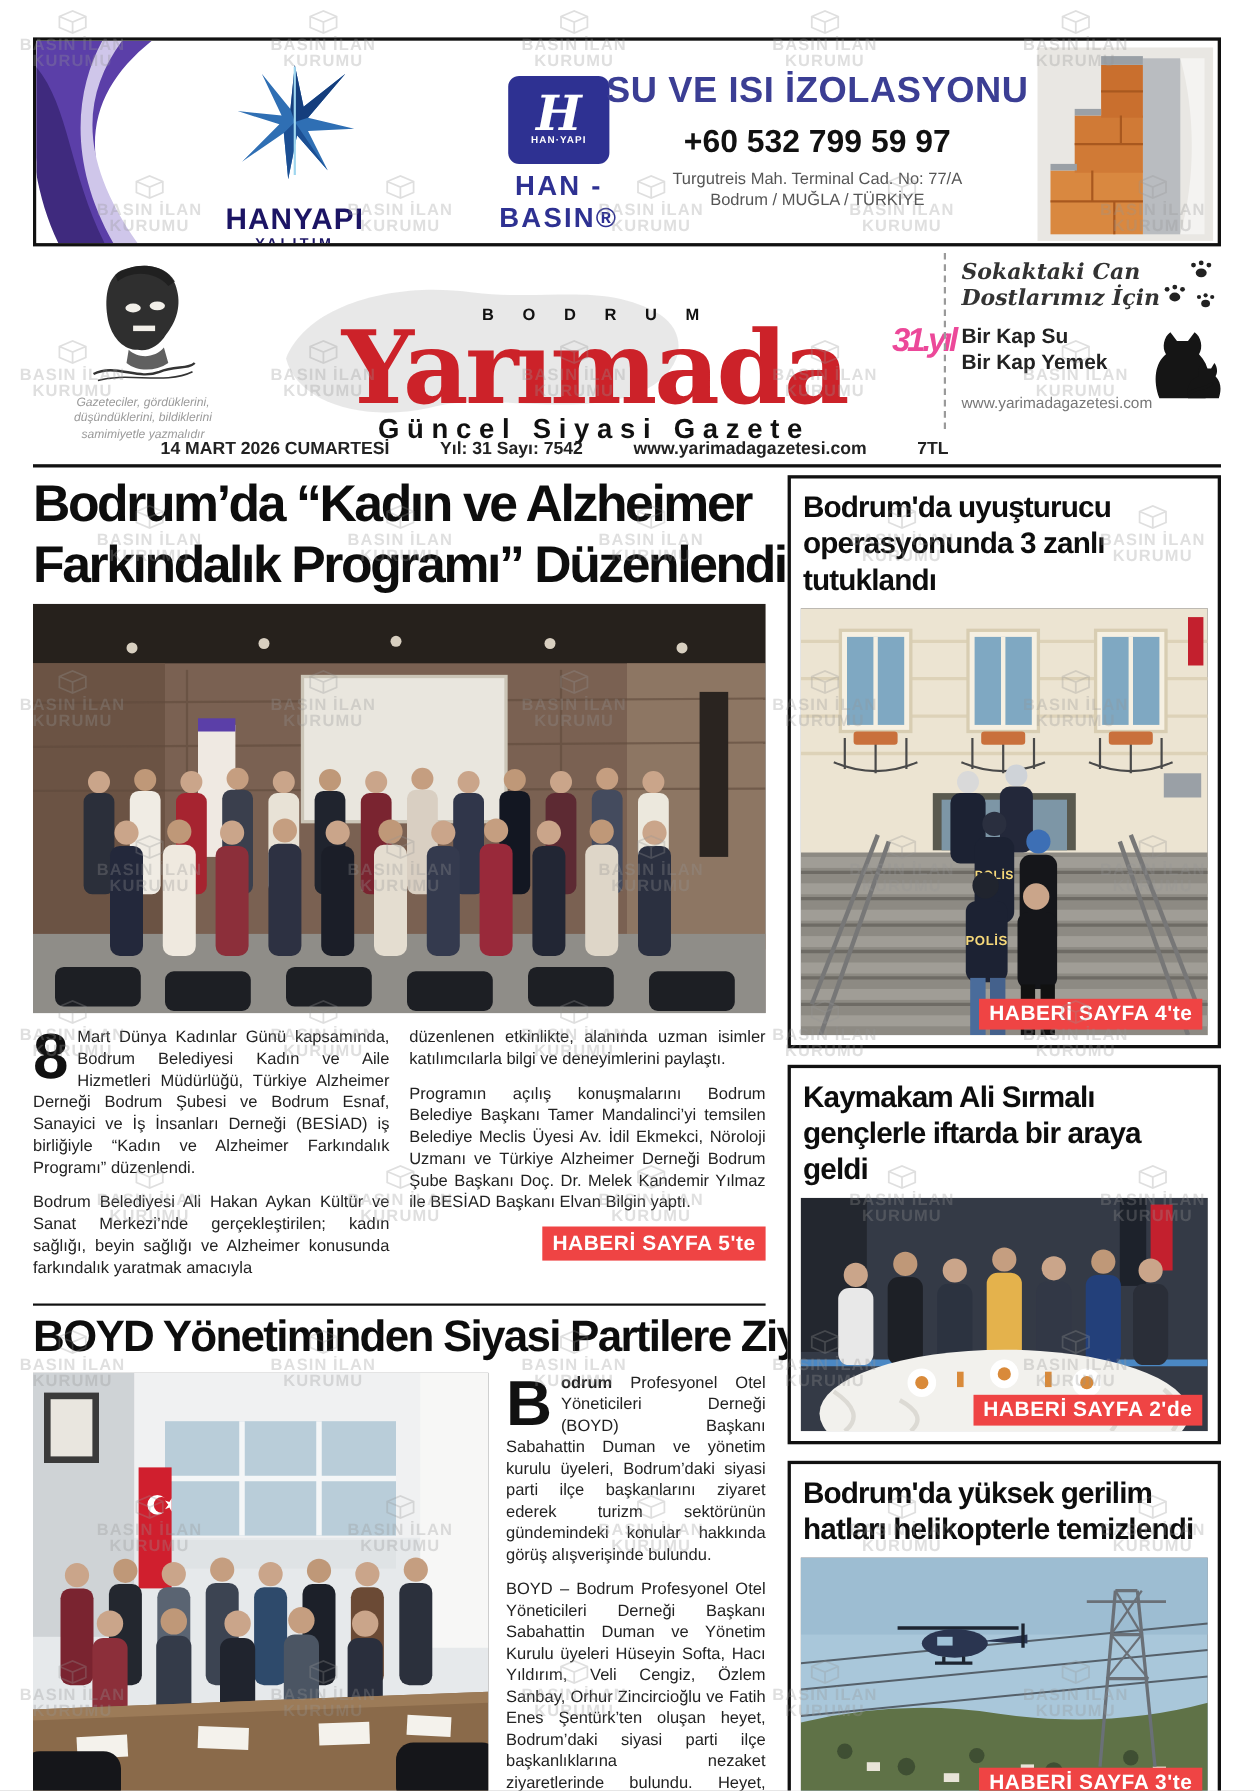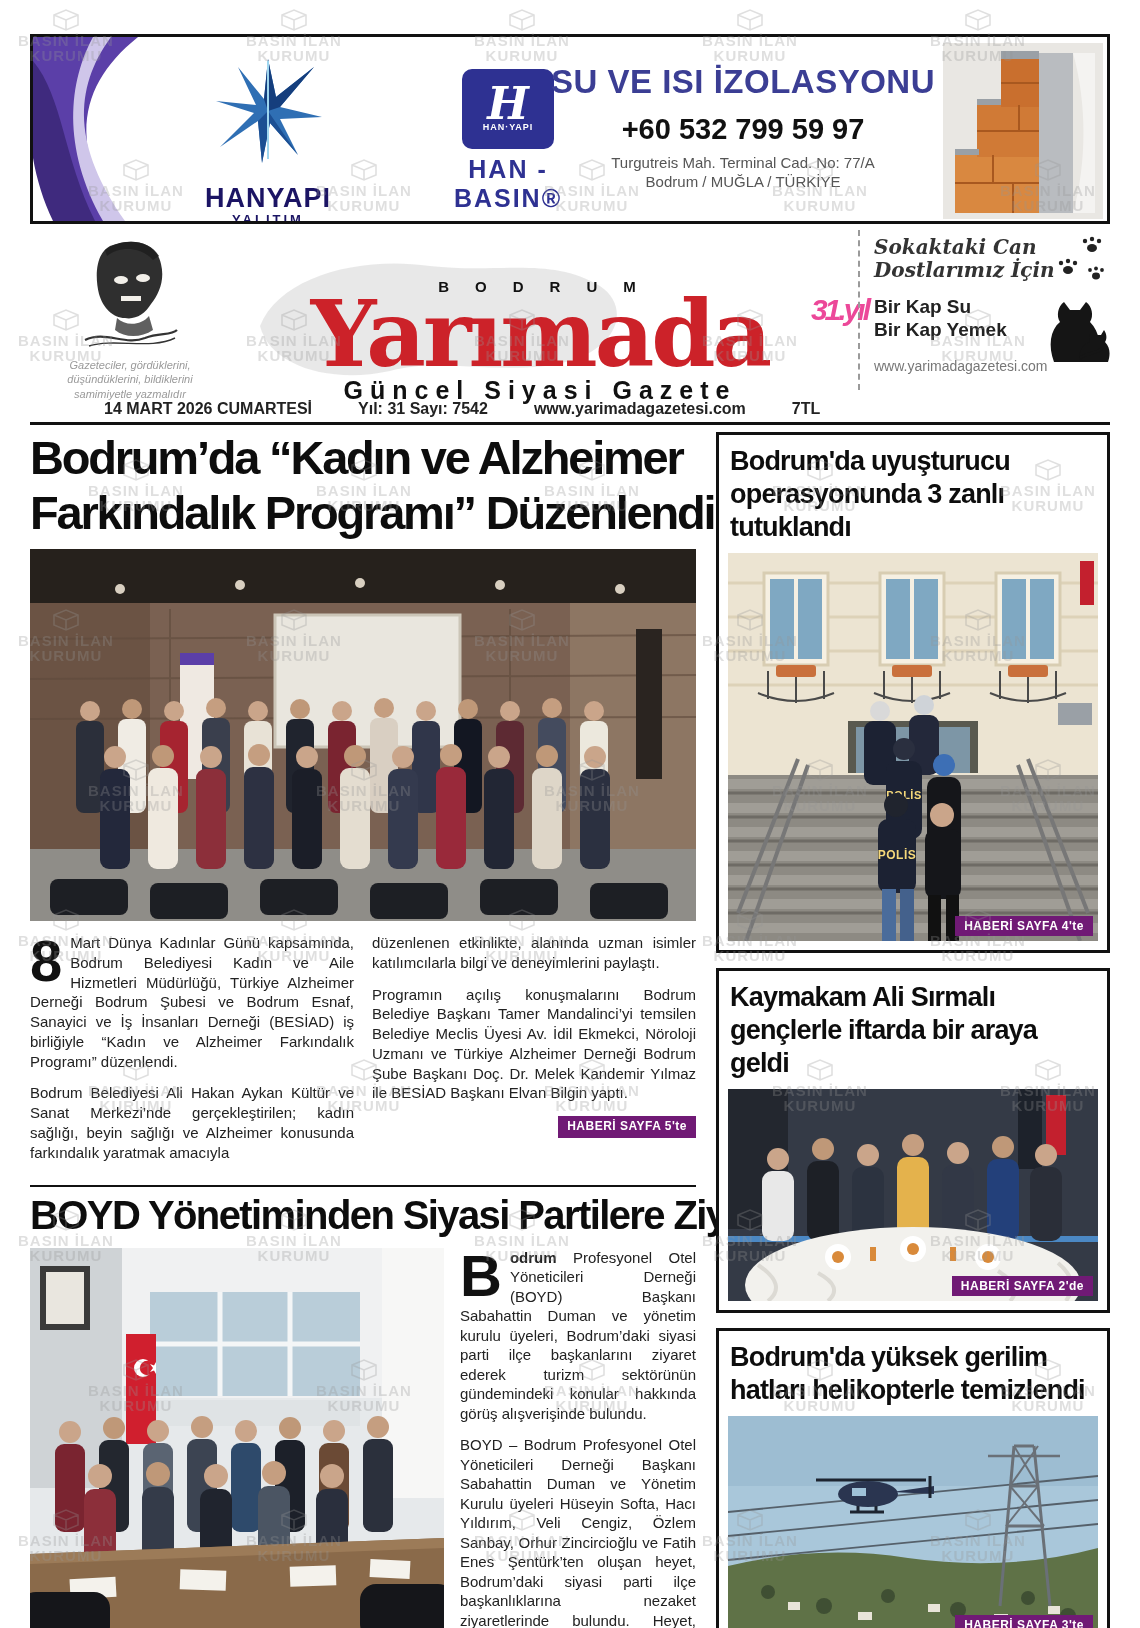--- a/index.html
+++ b/index.html
@@ -50,31 +50,31 @@
   .promo-script{font-family:"DejaVu Serif",serif;font-style:italic;font-weight:bold;
                 font-size:20px;color:#333;line-height:1.15;}
   .promo-bold{font-size:19px;font-weight:bold;color:#222;line-height:1.2;margin-top:14px;}
   .promo-web{font-size:14px;color:#777;margin-top:16px;}
   .paws{position:absolute;right:2px;top:6px;}
   .petsil{position:absolute;right:0;top:62px;}
 
   
   .dateline{position:absolute;left:30px;top:398px;width:1080px;border-bottom:3px solid #111;
             padding:2px 0 4px 0;display:flex;gap:46px;font-size:16px;font-weight:bold;color:#222;}
-  .dateline span:first-child{margin-left:74px;}
+  .dateline span:first-child{margin-left:116px;}
 
   
   .main-left{position:absolute;left:30px;top:430px;width:666px;}
   .main-right{position:absolute;left:716px;top:432px;width:394px;}
 
   .h1line{font-size:47px;font-weight:bold;letter-spacing:-2.2px;line-height:1.18;color:#0d0d0d;
           white-space:nowrap;}
   .photo{position:relative;width:100%;overflow:hidden;background:#777;}
   .photo svg{display:block;}
-  .badge{display:inline-block;background:#701a75;color:#fff;font-weight:bold;font-size:12px;
+  .badge{display:inline-block;background:#ef4444;color:#fff;font-weight:bold;font-size:19px;
          padding:3px 9px;letter-spacing:.5px;}
   .badge-abs{position:absolute;right:5px;bottom:5px;z-index:20;}
   .bodycols{display:flex;gap:18px;margin-top:12px;}
   .bcol{width:324px;font-size:15px;line-height:1.32;text-align:justify;color:#222;}
   .bcol p{margin:0 0 12px 0;}
   .dropcap{float:left;font-size:58px;line-height:.82;font-weight:bold;padding:4px 8px 0 0;color:#111;}
   .badge-row{text-align:right;margin-top:2px;}
   .rule{border:none;border-top:2.5px solid #111;margin:10px 0 6px 0;}
   .h2line{font-size:40px;font-weight:bold;letter-spacing:-1.6px;color:#0d0d0d;white-space:nowrap;}
   .boyd-row{display:flex;gap:16px;margin-top:10px;}

